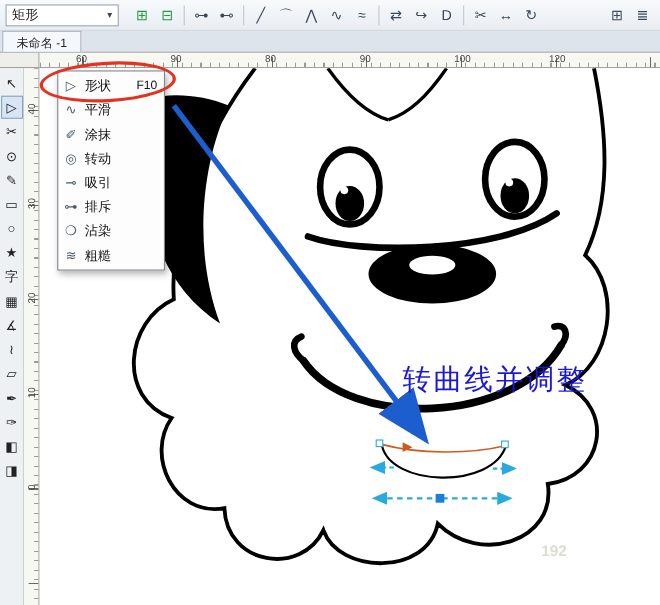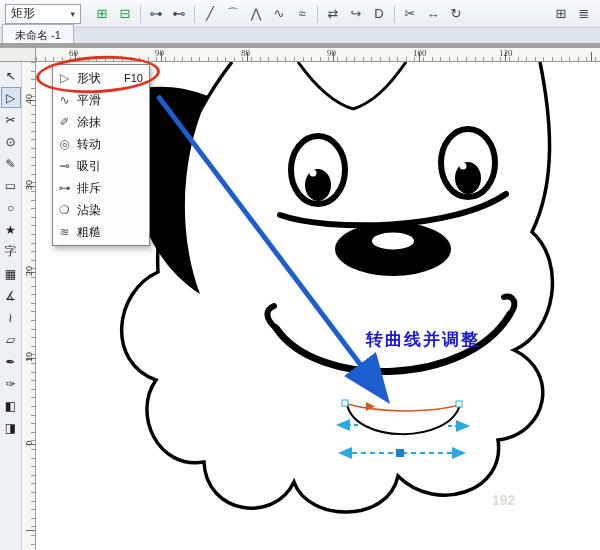--- a/index.html
+++ b/index.html
@@ -4,67 +4,67 @@
 <style>
   * { box-sizing: border-box; }
   html,body { margin:0; padding:0; background:#fff;
     font-family:"Liberation Sans","DejaVu Sans",sans-serif; }
   #app { position:relative; width:600px; height:550px; background:#fff; overflow:hidden; }
 
   
   .pbar { position:absolute; top:0; left:0; right:0; height:28px;
     background:linear-gradient(#f8fafc,#e9edf2); border-bottom:1px solid #c9d0d8;
     display:flex; align-items:center; padding:0 5px; gap:2px; }
-  .dropdown { width:76px; height:20px; background:#fff; border:1px solid #96a4b4;
+  .dropdown { width:103px; height:20px; background:#fff; border:1px solid #96a4b4;
     display:flex; align-items:center; justify-content:space-between; padding:0 5px;
     font-size:12px; color:#222; margin-right:8px; }
   .dd-arrow { font-size:9px; color:#445; }
   .pbar-icons, .pbar-right { display:flex; align-items:center; gap:1px; }
   .pbar-right { margin-left:auto; }
   .pbar-icon { width:22px; height:22px; display:flex; align-items:center; justify-content:center;
     font-size:13px; color:#39495a; border:1px solid transparent; }
   .sep { width:1px; height:18px; background:#c0c8d0; margin:0 3px; }
 
   
   .tabbar { position:absolute; top:28px; left:0; right:0; height:20px;
-    background:#dde4ec; border-bottom:5px solid #a3a3a3; display:flex; align-items:flex-end;text-align:center; }
+    background:#dde4ec; border-bottom:1px solid #a3a3a3; display:flex; align-items:flex-end;text-align:center; }
   .tab { height:19px; background:#f4f8fc; border:1px solid #a9b5c2; border-bottom:none;
     font-size:11px; color:#222; padding:3px 12px 0 12px; margin-left:2px; }
 
   
   .corner { position:absolute; top:48px; left:0; width:36px; height:14px;
     background:#efefe9; border-bottom:1px solid #9a9a94; border-right:1px solid #9a9a94; }
   .hruler { position:absolute; top:48px; left:36px; right:0; height:14px;
     background:
       repeating-linear-gradient(90deg,#666 0 1px,transparent 1px 86px) -47px 100% / calc(100% + 47px) 9px no-repeat,
       repeating-linear-gradient(90deg,#9a9a94 0 1px,transparent 1px 8.6px) 0 100% / 100% 4px no-repeat,
       #f8f8f2;
     border-bottom:1px solid #9a9a94; }
-  .hlabel { position:absolute; top:0; font-size:9px; color:#444;font-family:Liberation Serif, serif; }
+  .hlabel { position:absolute; top:0; font-size:9px; color:#444; }
   .vruler { position:absolute; top:62px; left:22px; width:14px; bottom:0;
     background:
       repeating-linear-gradient(180deg,#666 0 1px,transparent 1px 86px) 100% -48px / 9px calc(100% + 48px) no-repeat,
       repeating-linear-gradient(180deg,#9a9a94 0 1px,transparent 1px 8.6px) 100% 0 / 4px 100% no-repeat,
       #f8f8f2;
     border-right:1px solid #9a9a94; }
   .vlabel { position:absolute; left:0; width:13px; font-size:9px; color:#444; text-align:center;
     transform:rotate(-90deg); }
 
   
   .toolbox { position:absolute; top:62px; left:0; width:22px; bottom:0; background:#eef1f4;
     border-right:1px solid #c5ccd3; display:flex; flex-direction:column; align-items:center;
     padding-top:3px; gap:1px; }
   .tool { width:20px; height:21px; display:flex; align-items:center; justify-content:center;
     font-size:12px; color:#222; border:1px solid transparent; }
   .tool.active { background:#d8e5f4; border-color:#87a3c2; }
 
   
   .canvas { position:absolute; top:62px; left:36px; width:564px; height:488px; background:#fff; }
   .canvas svg { position:absolute; top:0; left:0; }
-  .callout { position:absolute; left:330px; top:266px; font-size:17px; font-weight:bold;
+  .callout { position:absolute; left:330px; top:266px; font-size:26px; font-weight:normal;
     color:#1b18d8; letter-spacing:2px; z-index:4; }
   .watermark { position:absolute; left:456px; top:430px; font-size:14px; color:#dcdcd4; z-index:1;font-weight:bold; }
 
   
   .flyout { position:absolute; left:52px; top:64px; width:98px; background:#fdfdfd;
     border:1px solid #80868e; box-shadow:2px 3px 6px rgba(0,0,0,.3); z-index:5; padding:2px 0; }
   .flyout-row { display:flex; align-items:center; height:22px; padding:0 6px 0 4px;
     font-size:12px; color:#111; gap:5px; }
   .flyout-row .ficon { width:15px; text-align:center; color:#4a5a6a; font-size:12px; }
   .flyout-row .shortcut { margin-left:auto; font-size:11px; color:#111; }

